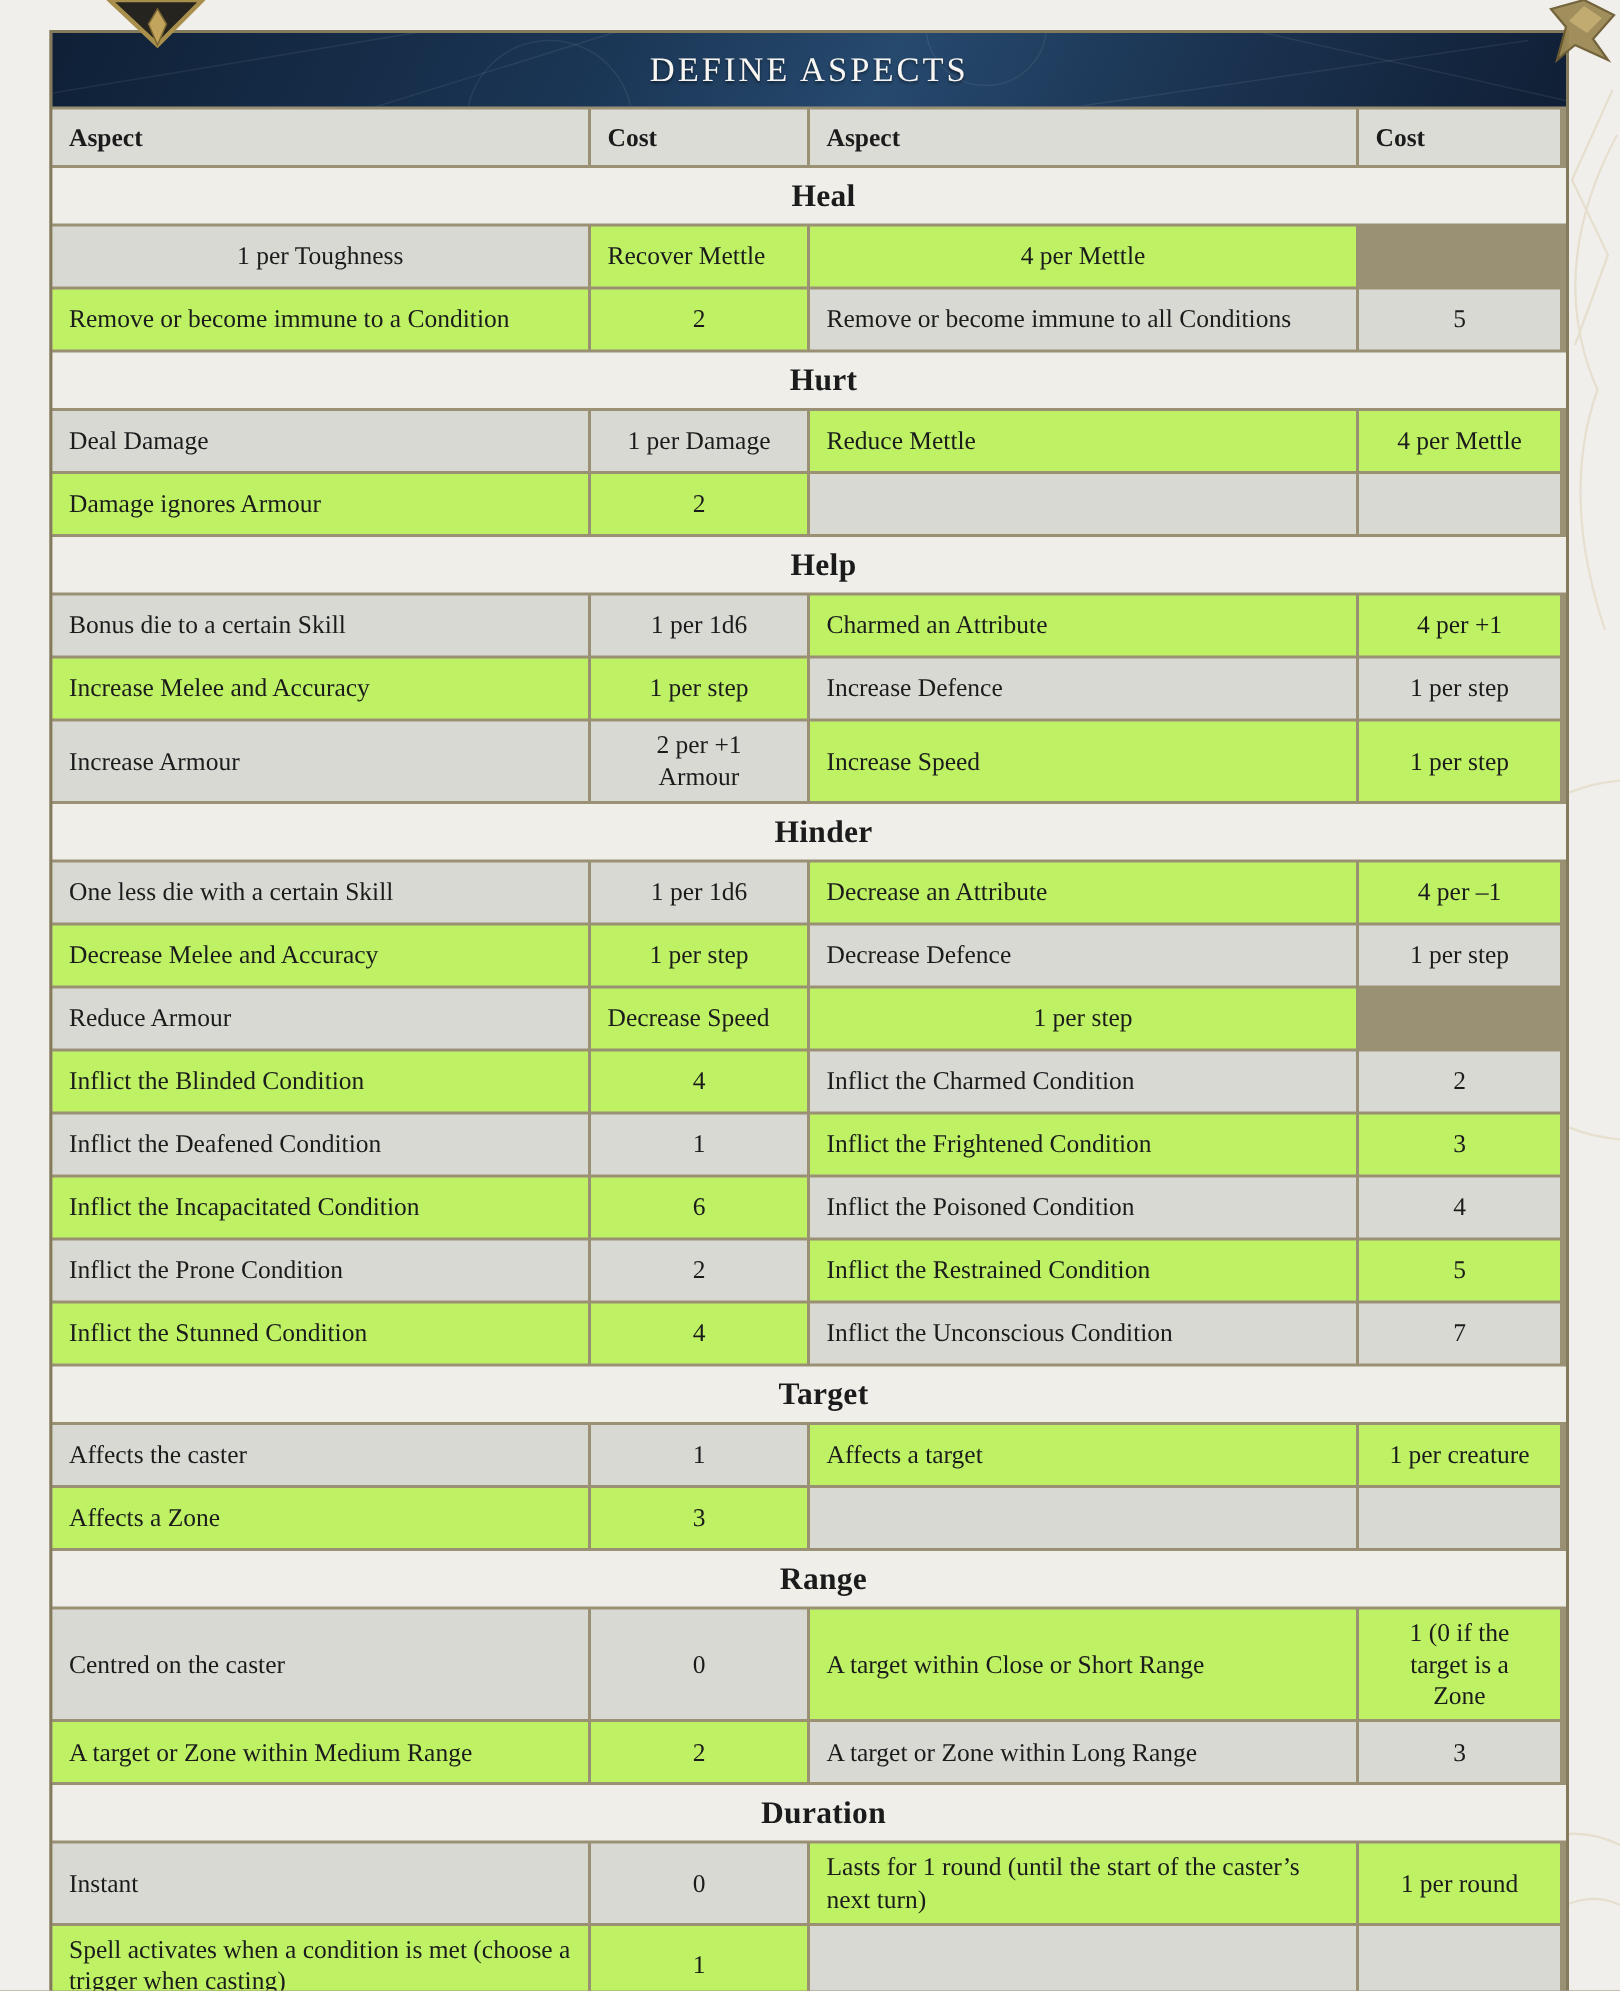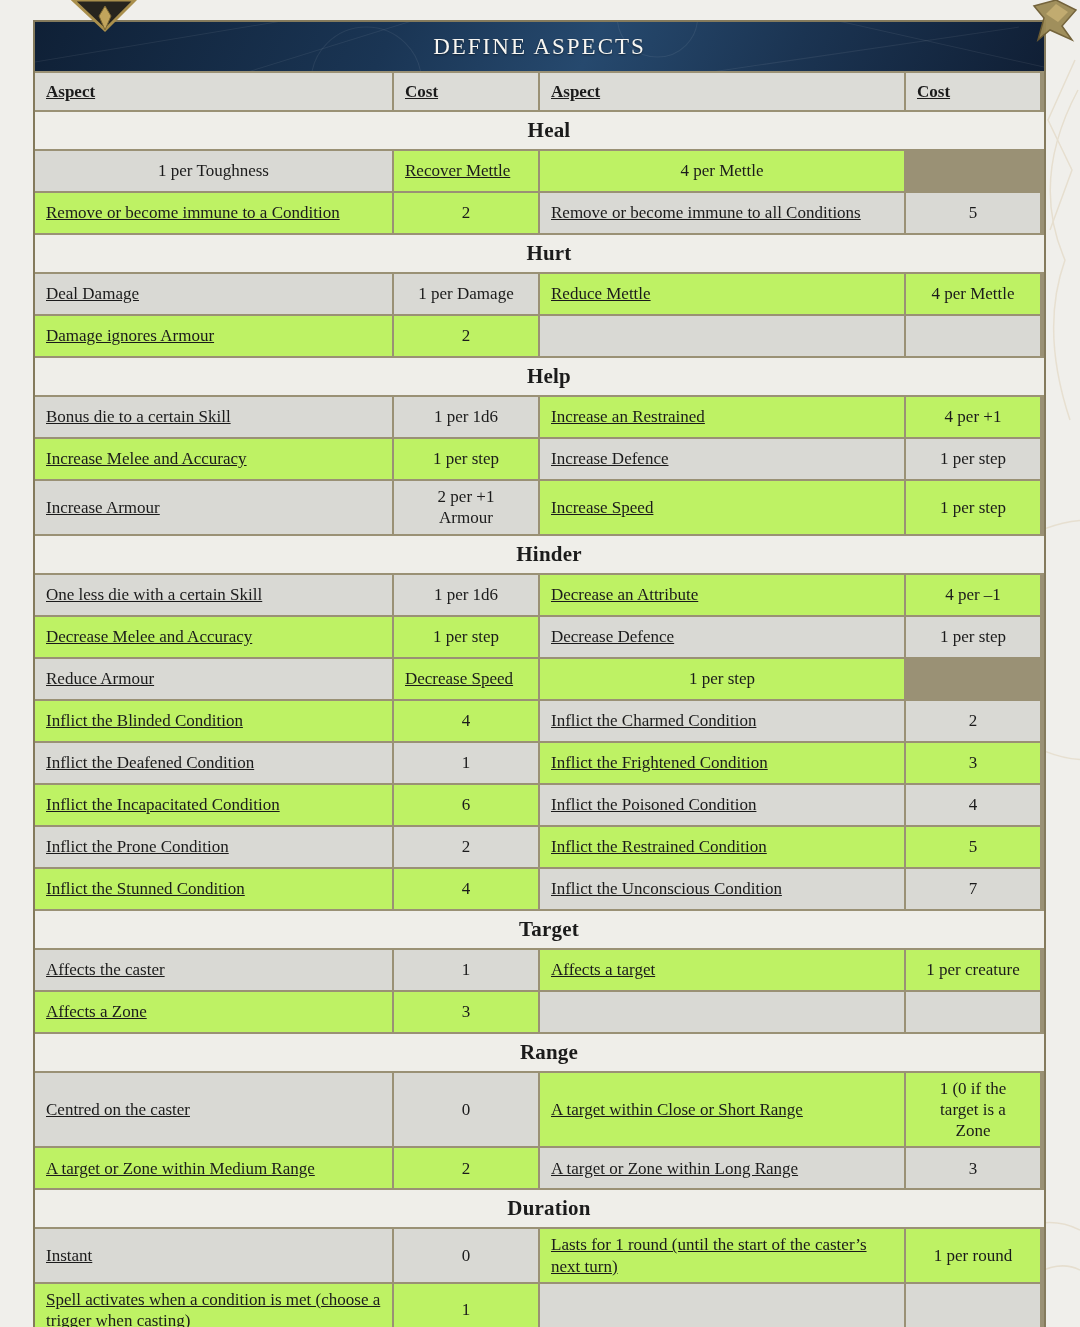--- a/index.html
+++ b/index.html
@@ -49,21 +49,21 @@
     background: #9a9175;
   }
   .cell {
     background: #f2f1ec;
     display: flex; align-items: center;
     font-size: 17px;
     line-height: 1.25;
     min-height: 40px;
     box-sizing: border-box;
   }
-  .cell.aspect { padding: 5px 6px 5px 11px; text-align: left; justify-content: flex-start; text-decoration: underline; }
+  .cell.aspect { padding: 5px 6px 5px 11px; text-align: left; justify-content: flex-start; }
   .cell.cost   { padding: 5px 20px; text-align: center; justify-content: center; }
   .cell.gray   { background: #d9d9d4; }
   .cell.light  { background: #bef264; }
   .header-row .cell { font-weight: bold; min-height: 37px; background: #dcdcd7; }
   .section-row {
     background: #efeee9;
     min-height: 37px;
     display: flex; align-items: center; justify-content: center;
     font-size: 21px;
     font-weight: bold;
@@ -132,21 +132,21 @@
       <div class="data-row">
         <div class="cell aspect light">Damage ignores Armour</div>
         <div class="cell cost light">2</div>
         <div class="cell aspect gray"></div>
         <div class="cell cost gray"></div>
       </div>
       <div class="section-row">Help</div>
       <div class="data-row">
         <div class="cell aspect gray">Bonus die to a certain Skill</div>
         <div class="cell cost gray">1 per 1d6</div>
-        <div class="cell aspect light">Increase an Restrained</div>
+        <div class="cell aspect light">Charmed an Attribute</div>
         <div class="cell cost light">4 per +1</div>
       </div>
       <div class="data-row">
         <div class="cell aspect light">Increase Melee and Accuracy</div>
         <div class="cell cost light">1 per step</div>
         <div class="cell aspect gray">Increase Defence</div>
         <div class="cell cost gray">1 per step</div>
       </div>
       <div class="data-row">
         <div class="cell aspect gray">Increase Armour</div>

